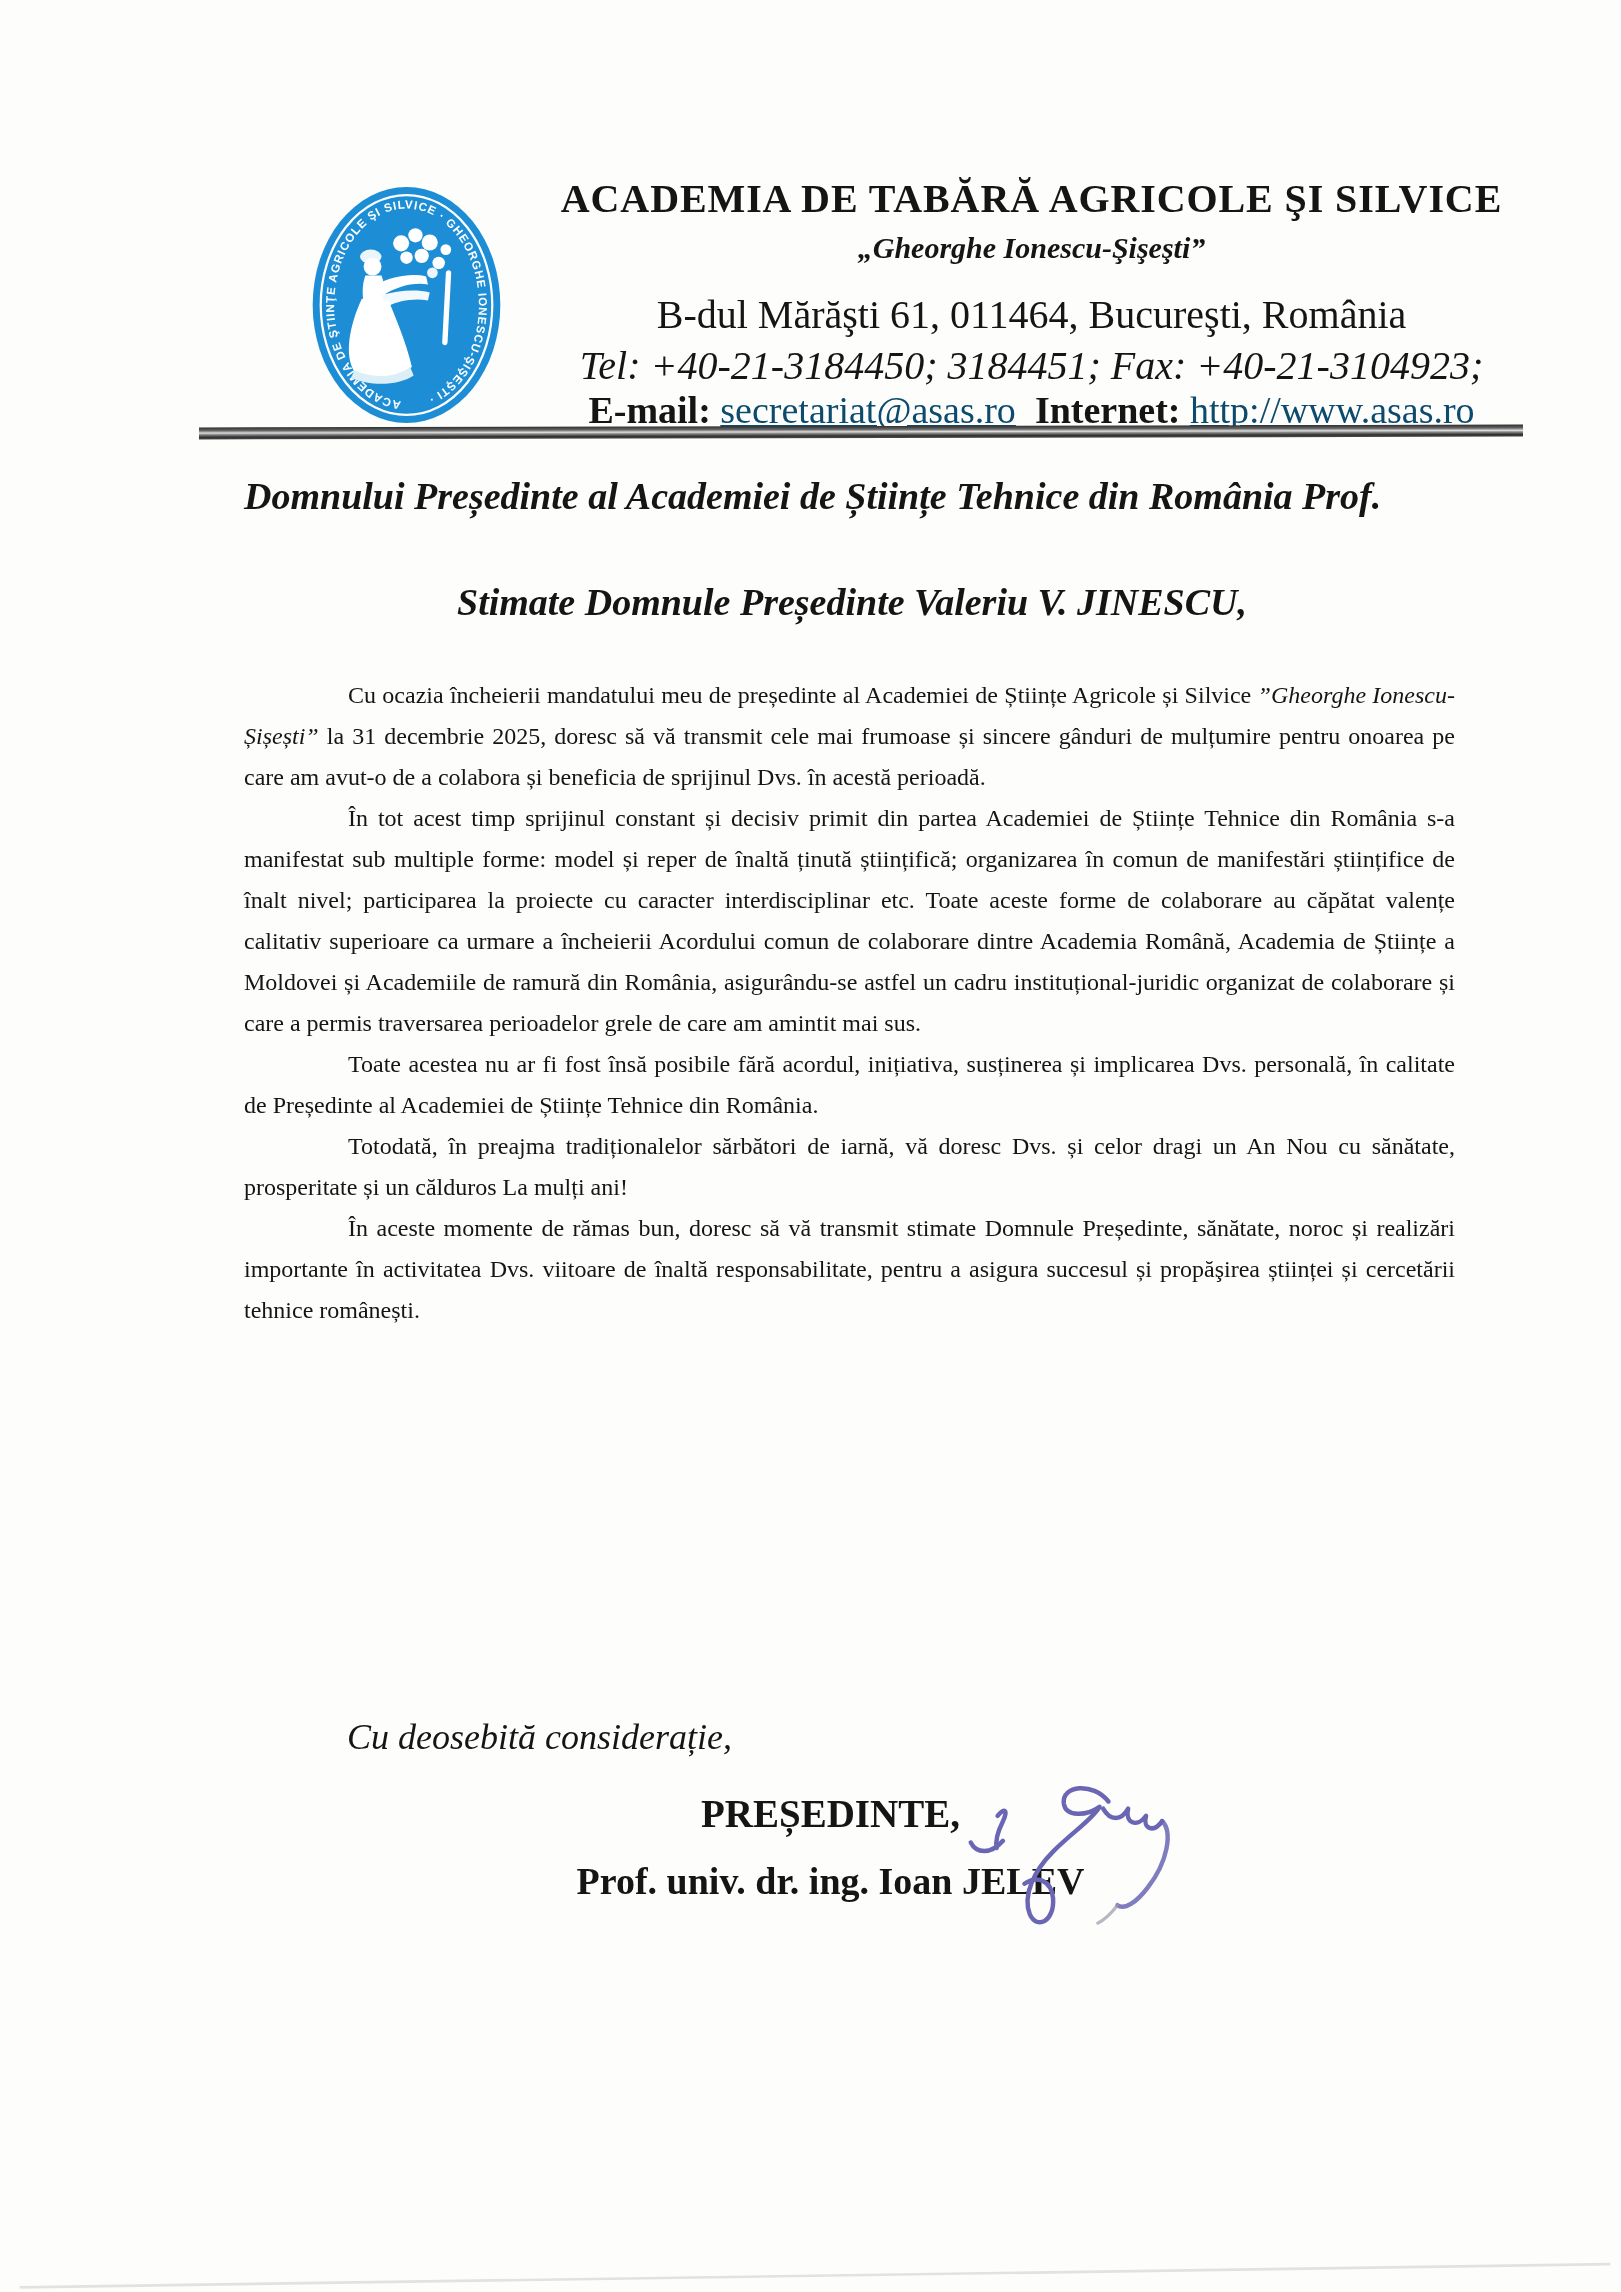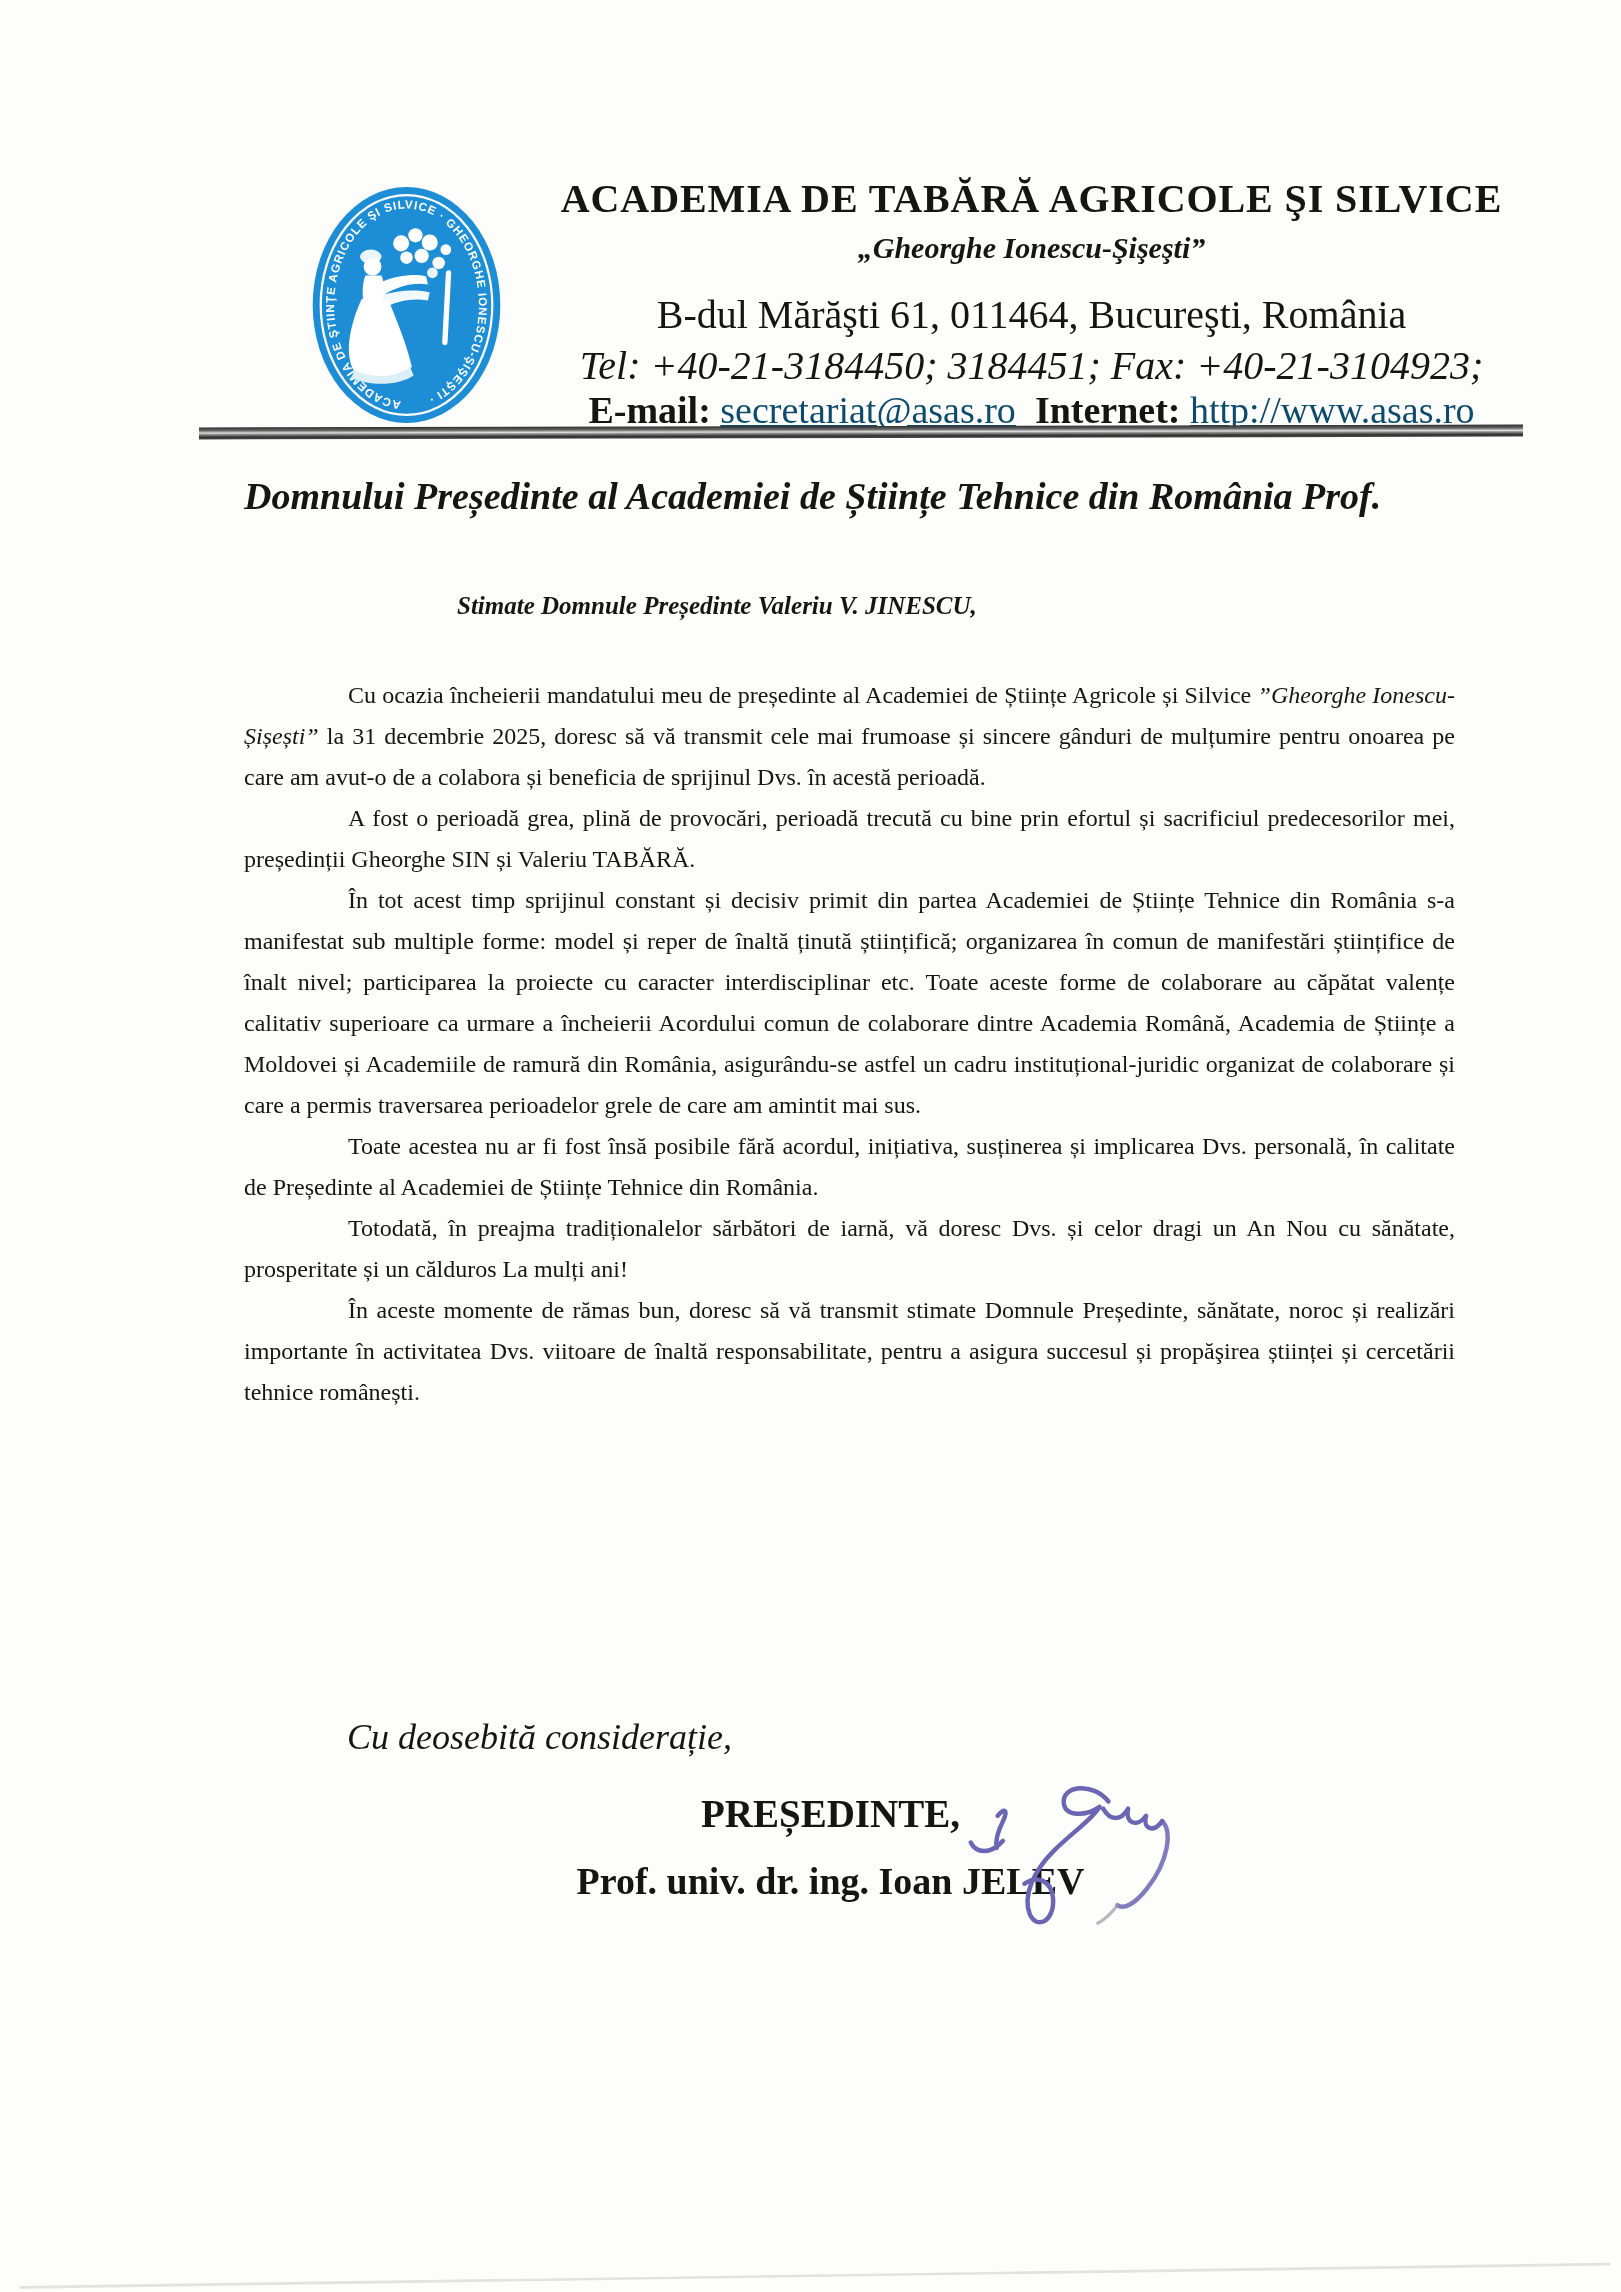--- a/index.html
+++ b/index.html
@@ -25,21 +25,21 @@
   .rule{
     position:absolute;left:199px;top:426px;width:1324px;height:11.6px;
     background:linear-gradient(180deg,#2e2e2e 0%,#666 28%,#dedede 48%,#8d8d8d 60%,#303030 82%,#4a4a4a 100%);
     transform:rotate(-0.12deg);
   }
   
   .recipient{position:absolute;left:244px;top:473px;width:1218px;
     font-weight:bold;font-style:italic;font-size:38px;line-height:47px;}
   .recipient .line{white-space:nowrap;}
   .salutation{position:absolute;left:457px;top:580px;
-    font-weight:bold;font-style:italic;font-size:25px;white-space:nowrap;margin-top:12px;}
+    font-weight:bold;font-style:italic;font-size:38px;white-space:nowrap;}
   
   .body-text{position:absolute;left:244px;top:675px;width:1211px;
     font-size:24px;line-height:41px;text-align:justify;}
   .body-text p{margin:0;text-indent:104px;}
   .body-text em{font-style:italic;}
   
   .valediction{position:absolute;left:347px;top:1716px;
     font-style:italic;font-size:36px;white-space:nowrap;}
   .sig-title{position:absolute;left:244px;top:1791px;width:1173px;text-align:center;
     font-weight:bold;font-size:39px;white-space:nowrap;}
@@ -101,21 +101,20 @@
   </div>
 
   <div class="recipient">
     <div class="line">Domnului Președinte al Academiei de Științe Tehnice din România Prof.</div>
   </div>
 
   <div class="salutation">Stimate Domnule Președinte Valeriu V. JINESCU,</div>
 
   <div class="body-text">
     <p><span>Cu ocazia încheierii mandatului meu de președinte al Academiei de Științe Agricole și Silvice </span><em>”Gheorghe Ionescu-Șișești”</em><span> la 31 decembrie 2025, doresc să vă transmit cele mai frumoase și sincere gânduri de mulțumire pentru onoarea pe care am avut-o de a colabora și beneficia de sprijinul Dvs. în acestă perioadă.</span></p>
-    <p>A fost o perioadă grea, plină de provocări, perioadă trecută cu bine prin efortul și sacrificiul predecesorilor mei, președinții Gheorghe SIN și Valeriu TABĂRĂ.</p>
     <p>În tot acest timp sprijinul constant și decisiv primit din partea Academiei de Științe Tehnice din România s-a manifestat sub multiple forme: model și reper de înaltă ținută științifică; organizarea în comun de manifestări științifice de înalt nivel; participarea la proiecte cu caracter interdisciplinar etc. Toate aceste forme de colaborare au  căpătat valențe calitativ superioare ca urmare a încheierii Acordului comun de colaborare dintre Academia Română, Academia de Științe a Moldovei și Academiile de ramură din România, asigurându-se astfel un cadru instituțional-juridic organizat de colaborare și care a permis traversarea perioadelor grele de care am amintit mai sus.</p>
     <p>Toate acestea nu ar fi fost însă posibile fără acordul, inițiativa, susținerea și implicarea Dvs. personală, în calitate de Președinte al Academiei de Științe Tehnice din România.</p>
     <p>Totodată, în preajma tradiționalelor sărbători de iarnă, vă doresc Dvs. și celor dragi un An Nou cu sănătate, prosperitate și un călduros La mulți ani!</p>
     <p>În aceste momente de rămas bun, doresc să vă transmit stimate Domnule Președinte, sănătate, noroc și realizări importante în activitatea Dvs. viitoare de înaltă responsabilitate, pentru a asigura succesul și propăşirea științei și cercetării tehnice românești.</p>
   </div>
 
   <div class="valediction">Cu deosebită considerație,</div>
   <div class="sig-title">PREȘEDINTE,</div>
   <div class="sig-name">Prof. univ. dr. ing. Ioan JELEV</div>
 

